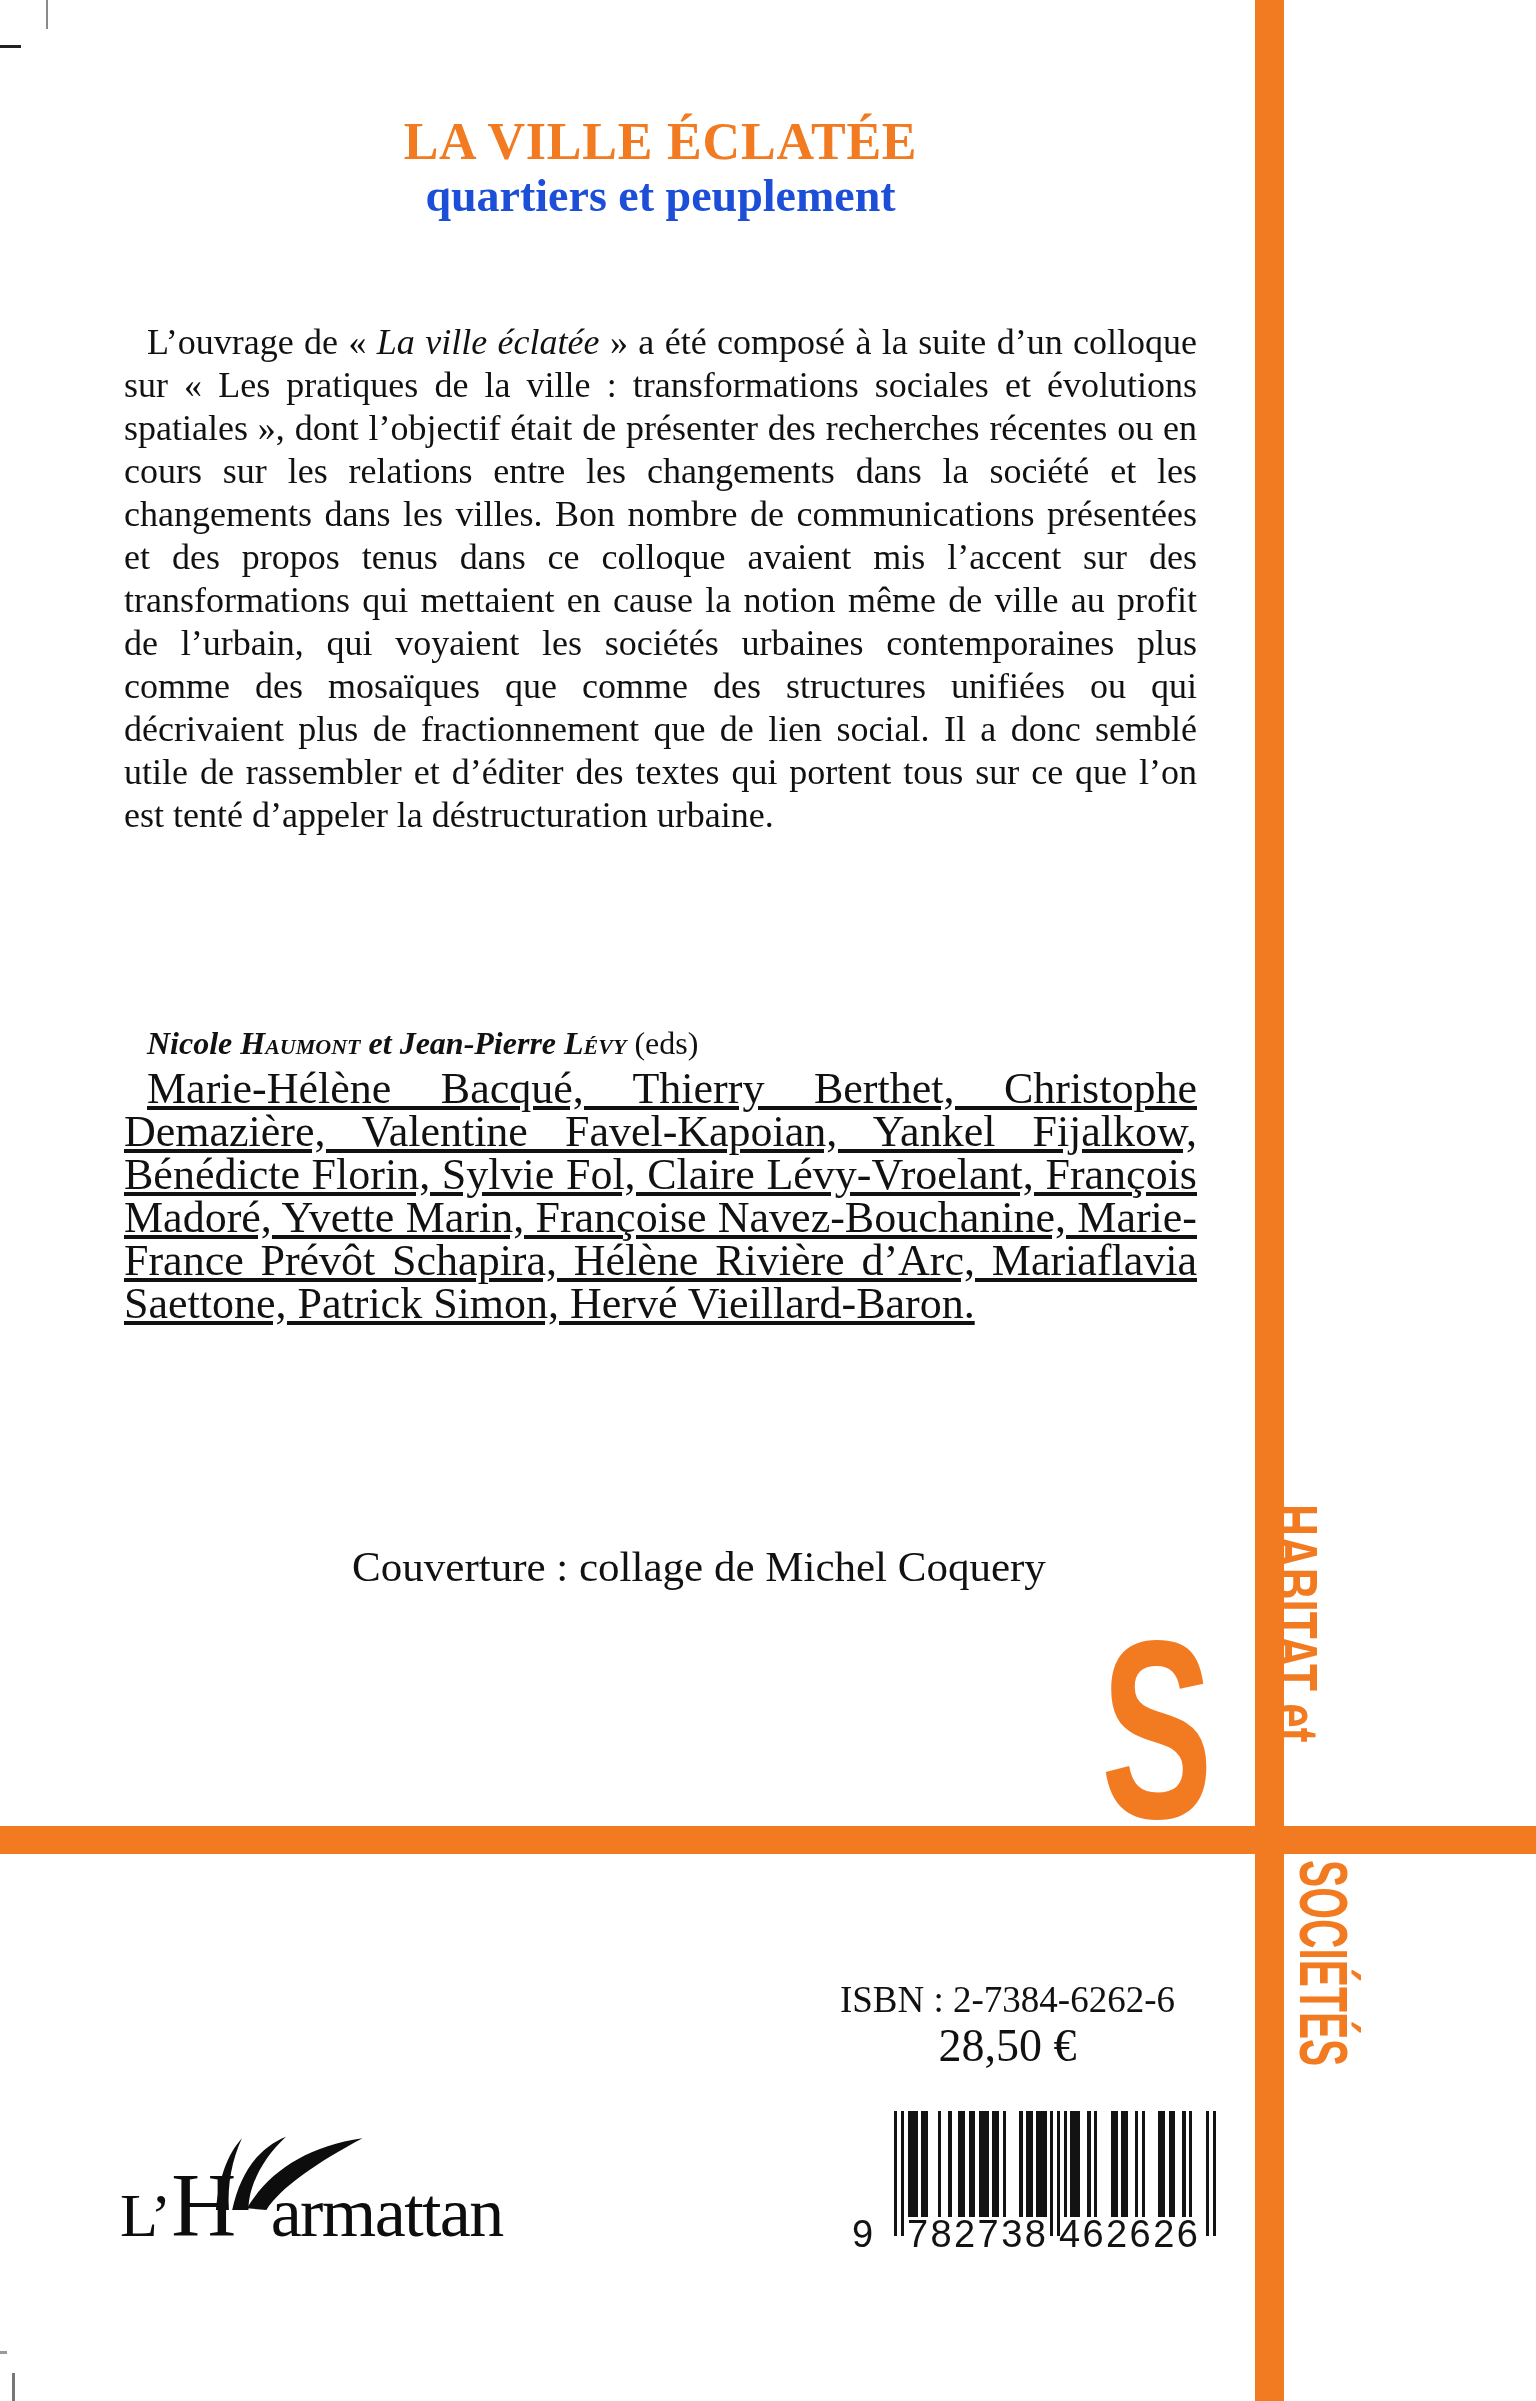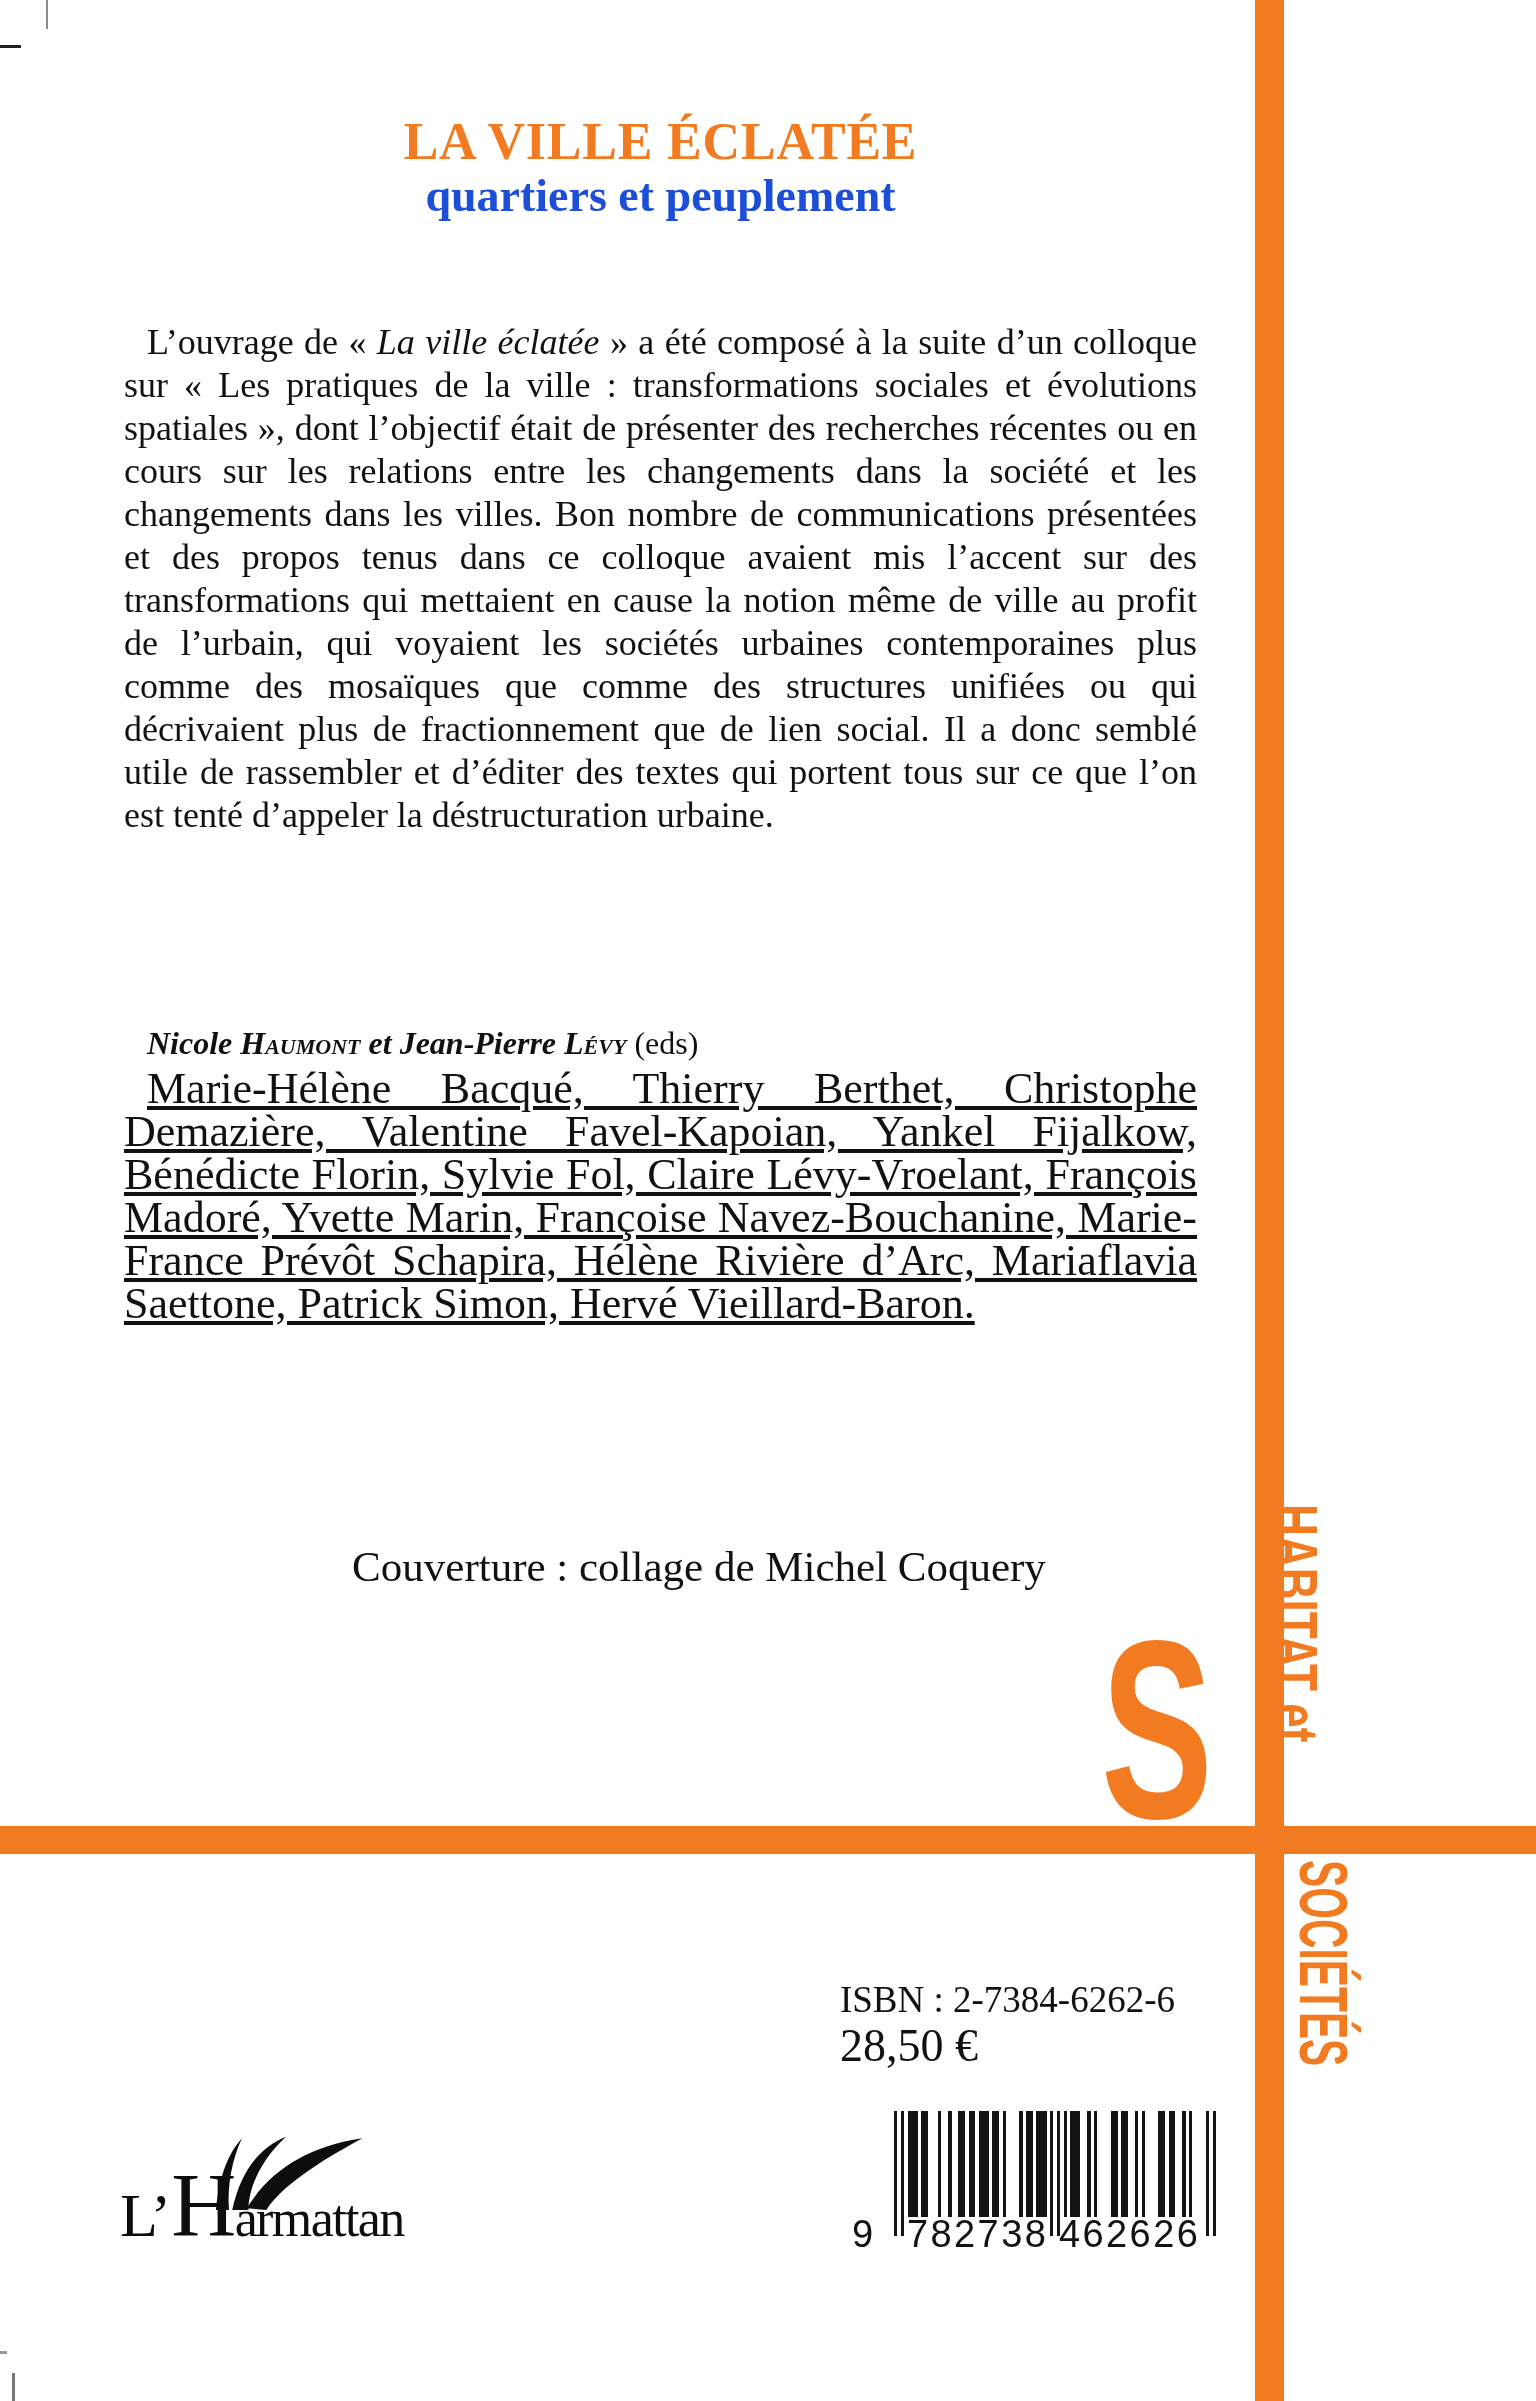--- a/index.html
+++ b/index.html
@@ -33,21 +33,21 @@
          font-weight:bold;font-style:italic;text-indent:23px;}
   .seg-sc{font-variant:small-caps;}
   .seg-rm{font-style:normal;font-weight:normal;}
   .seg-em{font-style:italic;}
   .contributors{position:absolute;top:1023px;width:100%;font-size:44px;line-height:43px;
          text-align:justify;text-indent:23px;text-decoration:underline;}
   .credit{position:absolute;top:1543px;width:100%;padding-left:77px;box-sizing:border-box;
          text-align:center;font-size:43px;line-height:1.1;}
 
   
-  .isbn-block{position:absolute;right:362px;top:1980px;text-align:left;}
+  .isbn-block{position:absolute;right:362px;top:1980px;text-align:center;}
   .isbn-line{font-size:37px;line-height:1.1;}
   .price-line{font-size:46px;line-height:1.1;margin-top:0;}
 
   
   .barcode{position:absolute;left:894px;top:2111px;width:326px;height:167px;}
   .bc-bars{position:absolute;left:0;top:0;display:flex;}
   .bc-bars .module{width:3.4px;height:106px;}
   .bc-bars .module.guard{height:125px;}
   .bc-bars .module.bar{background:#131313;}
   .bc-digit{position:absolute;font-family:"Liberation Sans",sans-serif;font-size:38px;
@@ -56,21 +56,21 @@
   .bc-g1{left:13px;}
   .bc-g2{left:165px;}
 
   
   .logo{position:absolute;left:120px;top:2133px;width:358px;height:134px;}
   .logo-leaves{position:absolute;left:91px;top:1.6px;}
   .logo-text{position:absolute;left:0;top:28px;display:flex;align-items:baseline;
          letter-spacing:-1.6px;color:#0d0d0d;white-space:nowrap;}
   .logo-prefix{font-size:62px;line-height:1;}
   .logo-h{font-size:90px;line-height:1;margin-left:1.6px;}
-  .logo-rest{font-size:52px;line-height:1;}
+  .logo-rest{font-size:70px;line-height:1;margin-left:36px;}
 
   
   .mark{position:absolute;}
   .mark-tl-v{left:46px;top:0;width:2.4px;height:29px;background:#8a8a8a;}
   .mark-tl-h{left:0;top:45px;width:21px;height:3.3px;background:#222;}
   .mark-bl-h{left:0;top:2351px;width:7.3px;height:3.3px;background:#999;}
   .mark-bl-v{left:12.2px;top:2373px;width:2.4px;height:28.5px;background:#777;}
 </style>
 </head>
 <body>

